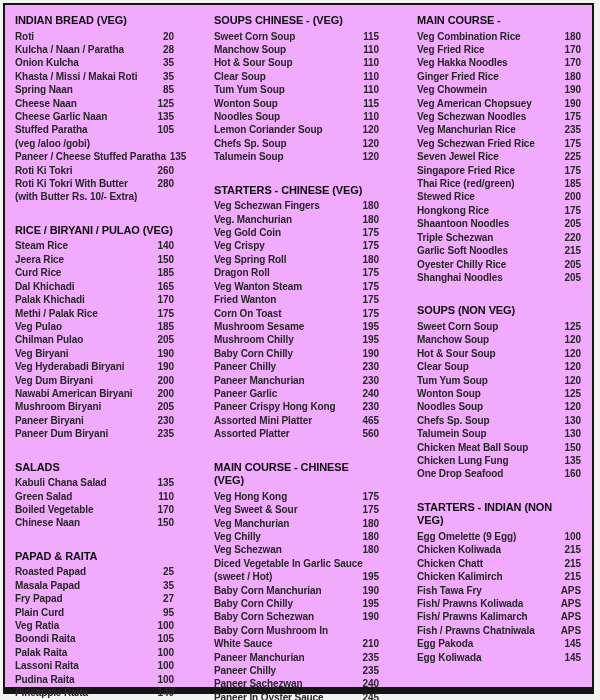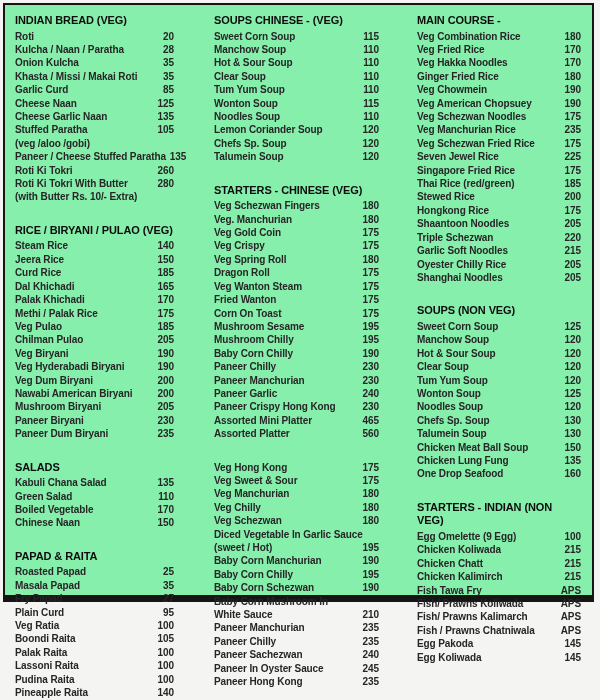--- a/index.html
+++ b/index.html
@@ -3,22 +3,22 @@
 <meta charset="utf-8">
 <style>
   html,body{margin:0;padding:0;}
   body{
     width:600px;height:700px;position:relative;
     background:#f4f4f2;
     font-family:"Liberation Sans",sans-serif;
     overflow:hidden;
   }
   .menu-card{
-    position:absolute;top:3px;left:3px;width:591px;height:599px;
-    box-sizing:border-box;background:#86efac;
+    position:absolute;top:3px;left:3px;width:591px;height:691px;
+    box-sizing:border-box;background:#f0abfc;
     border:2px solid #151515;border-bottom-width:7px;
   }
   .menu-columns{
     display:flex;align-items:flex-start;
     padding:9px 0 0 10px;
   }
   .menu-column{flex:none;}
   .menu-column.c0{width:159px;}
   .menu-column.c1{width:165px;margin-left:40px;}
   .menu-column.c2{width:164px;margin-left:38px;}
@@ -61,21 +61,21 @@
     <span class="item-name">Onion Kulcha</span>
     <span class="item-price">35</span>
   </div>
 
   <div class="row">
     <span class="item-name">Khasta / Missi / Makai Roti</span>
     <span class="item-price">35</span>
   </div>
 
   <div class="row">
-    <span class="item-name">Garlic Curd</span>
+    <span class="item-name">Spring Naan</span>
     <span class="item-price">85</span>
   </div>
 
   <div class="row">
     <span class="item-name">Cheese Naan</span>
     <span class="item-price">125</span>
   </div>
 
   <div class="row">
     <span class="item-name">Cheese Garlic Naan</span>
@@ -429,20 +429,23 @@
   </div>
 
   <div class="row">
     <span class="item-name">Assorted Platter</span>
     <span class="item-price">560</span>
   </div>
 </div>
   </section>
 
   <section class="menu-section">
+    <h3 class="section-title">
+            <div>MAIN COURSE - CHINESE (VEG)</div>
+          </h3>
     <div class="rows">
   <div class="row">
     <span class="item-name">Veg Hong Kong</span>
     <span class="item-price">175</span>
   </div>
 
   <div class="row">
     <span class="item-name">Veg Sweet &amp; Sour</span>
     <span class="item-price">175</span>
   </div>

